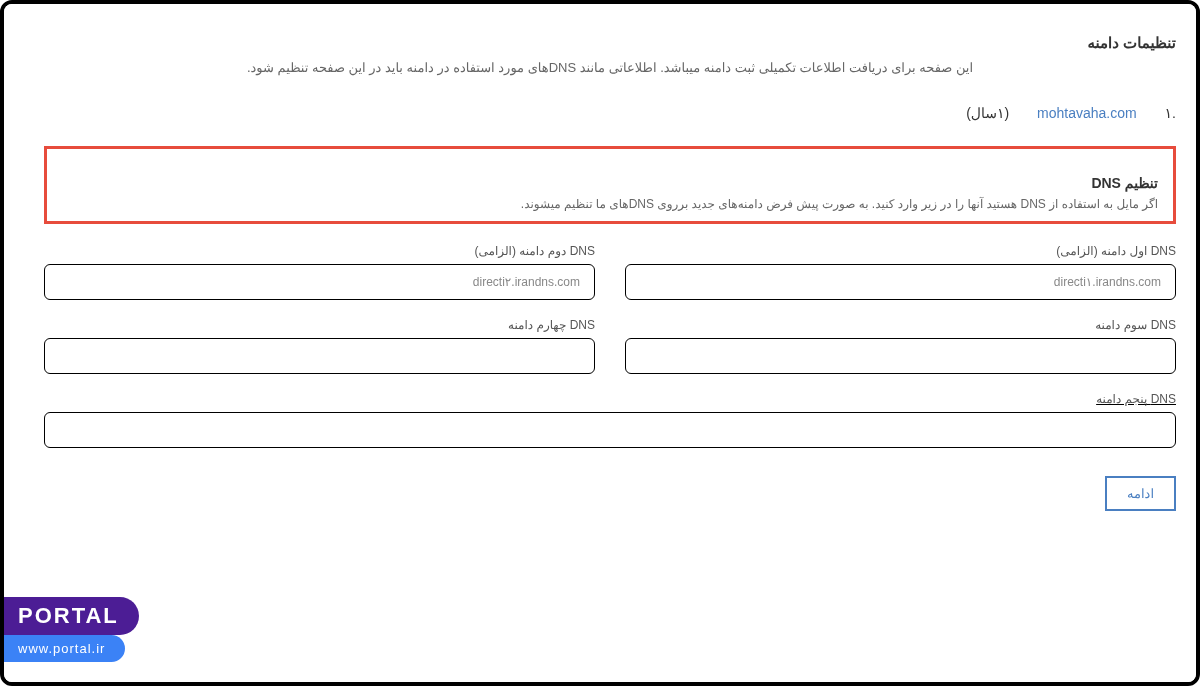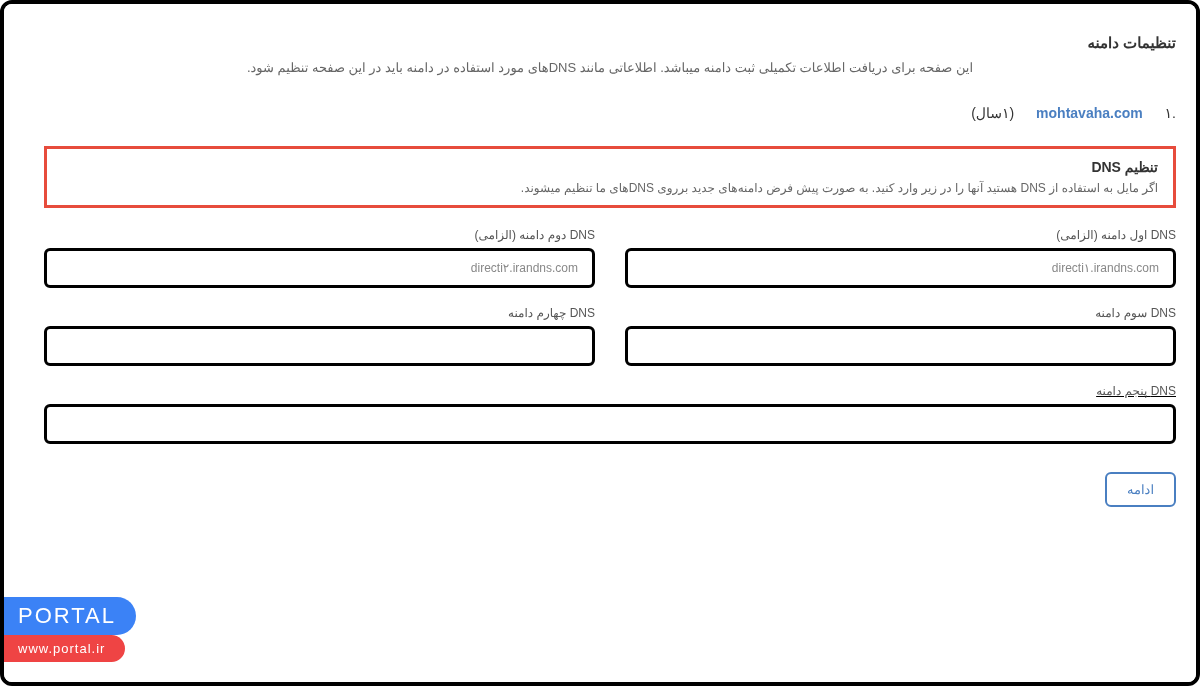--- a/index.html
+++ b/index.html
@@ -38,41 +38,42 @@
 .domain-item {
   font-size: 14px;
   margin-bottom: 25px;
   text-align: right;
 }
 .domain-number {
   color: #333;
 }
 .domain-name {
   color: #4a7fc1;
-  font-weight: bold;
-  margin: 0 18px;
+  font-weight: normal;
+  margin: 0 24px;
 }
 .domain-year {
   color: #333;
   font-weight: normal;
 }
 .dns-section {
   margin-bottom: 20px;
 }
 .highlight-box {
   border: 3px solid #e74c3c;
   padding: 10px 15px;
   margin-bottom: 20px;
   text-align: right;
 }
 .dns-title {
   font-size: 14px;
   font-weight: bold;
   color: #333;
   margin-bottom: 6px;
+  margin-top: 16px;
 }
 .dns-description {
   font-size: 12px;
   color: #666;
 }
 .form-row {
   display: flex;
   gap: 30px;
   margin-bottom: 18px;
 }
@@ -86,58 +87,58 @@
 .form-label {
   display: block;
   font-size: 12px;
   color: #555;
   margin-bottom: 6px;
   text-align: right;
 }
 .form-input {
   width: 100%;
   padding: 10px 14px;
-  border: 3px solid #000000;
+  border: 1px solid #000000;
   border-radius: 6px;
   font-size: 12px;
   color: #888;
   text-align: right;
   direction: ltr;
   background: #fff;
 }
 .btn-continue {
   background: #fff;
   color: #4a7fc1;
   border: 2px solid #4a7fc1;
   padding: 8px 20px;
-  border-radius: 6px;
+  border-radius: 0;
   font-size: 13px;
   cursor: pointer;
   margin-top: 10px;
 }
 .watermark-container {
   position: absolute;
   bottom: 20px;
   left: 0;
   display: flex;
   flex-direction: column;
   direction: ltr;
 }
 .watermark-portal {
-  background: #3b82f6;
+  background: #4c1d95;
   color: #fff;
   font-size: 22px;
-  font-weight: normal;
+  font-weight: bold;
   letter-spacing: 2px;
   padding: 6px 20px 6px 14px;
   border-radius: 0 20px 20px 0;
   width: fit-content;
 }
 .watermark-url {
-  background: #ef4444;
+  background: #3b82f6;
   color: #fff;
   font-size: 13px;
   letter-spacing: 1px;
   padding: 6px 20px 6px 14px;
   border-radius: 0 20px 20px 0;
   width: fit-content;
 }
 </style>
 </head>
 <body>

